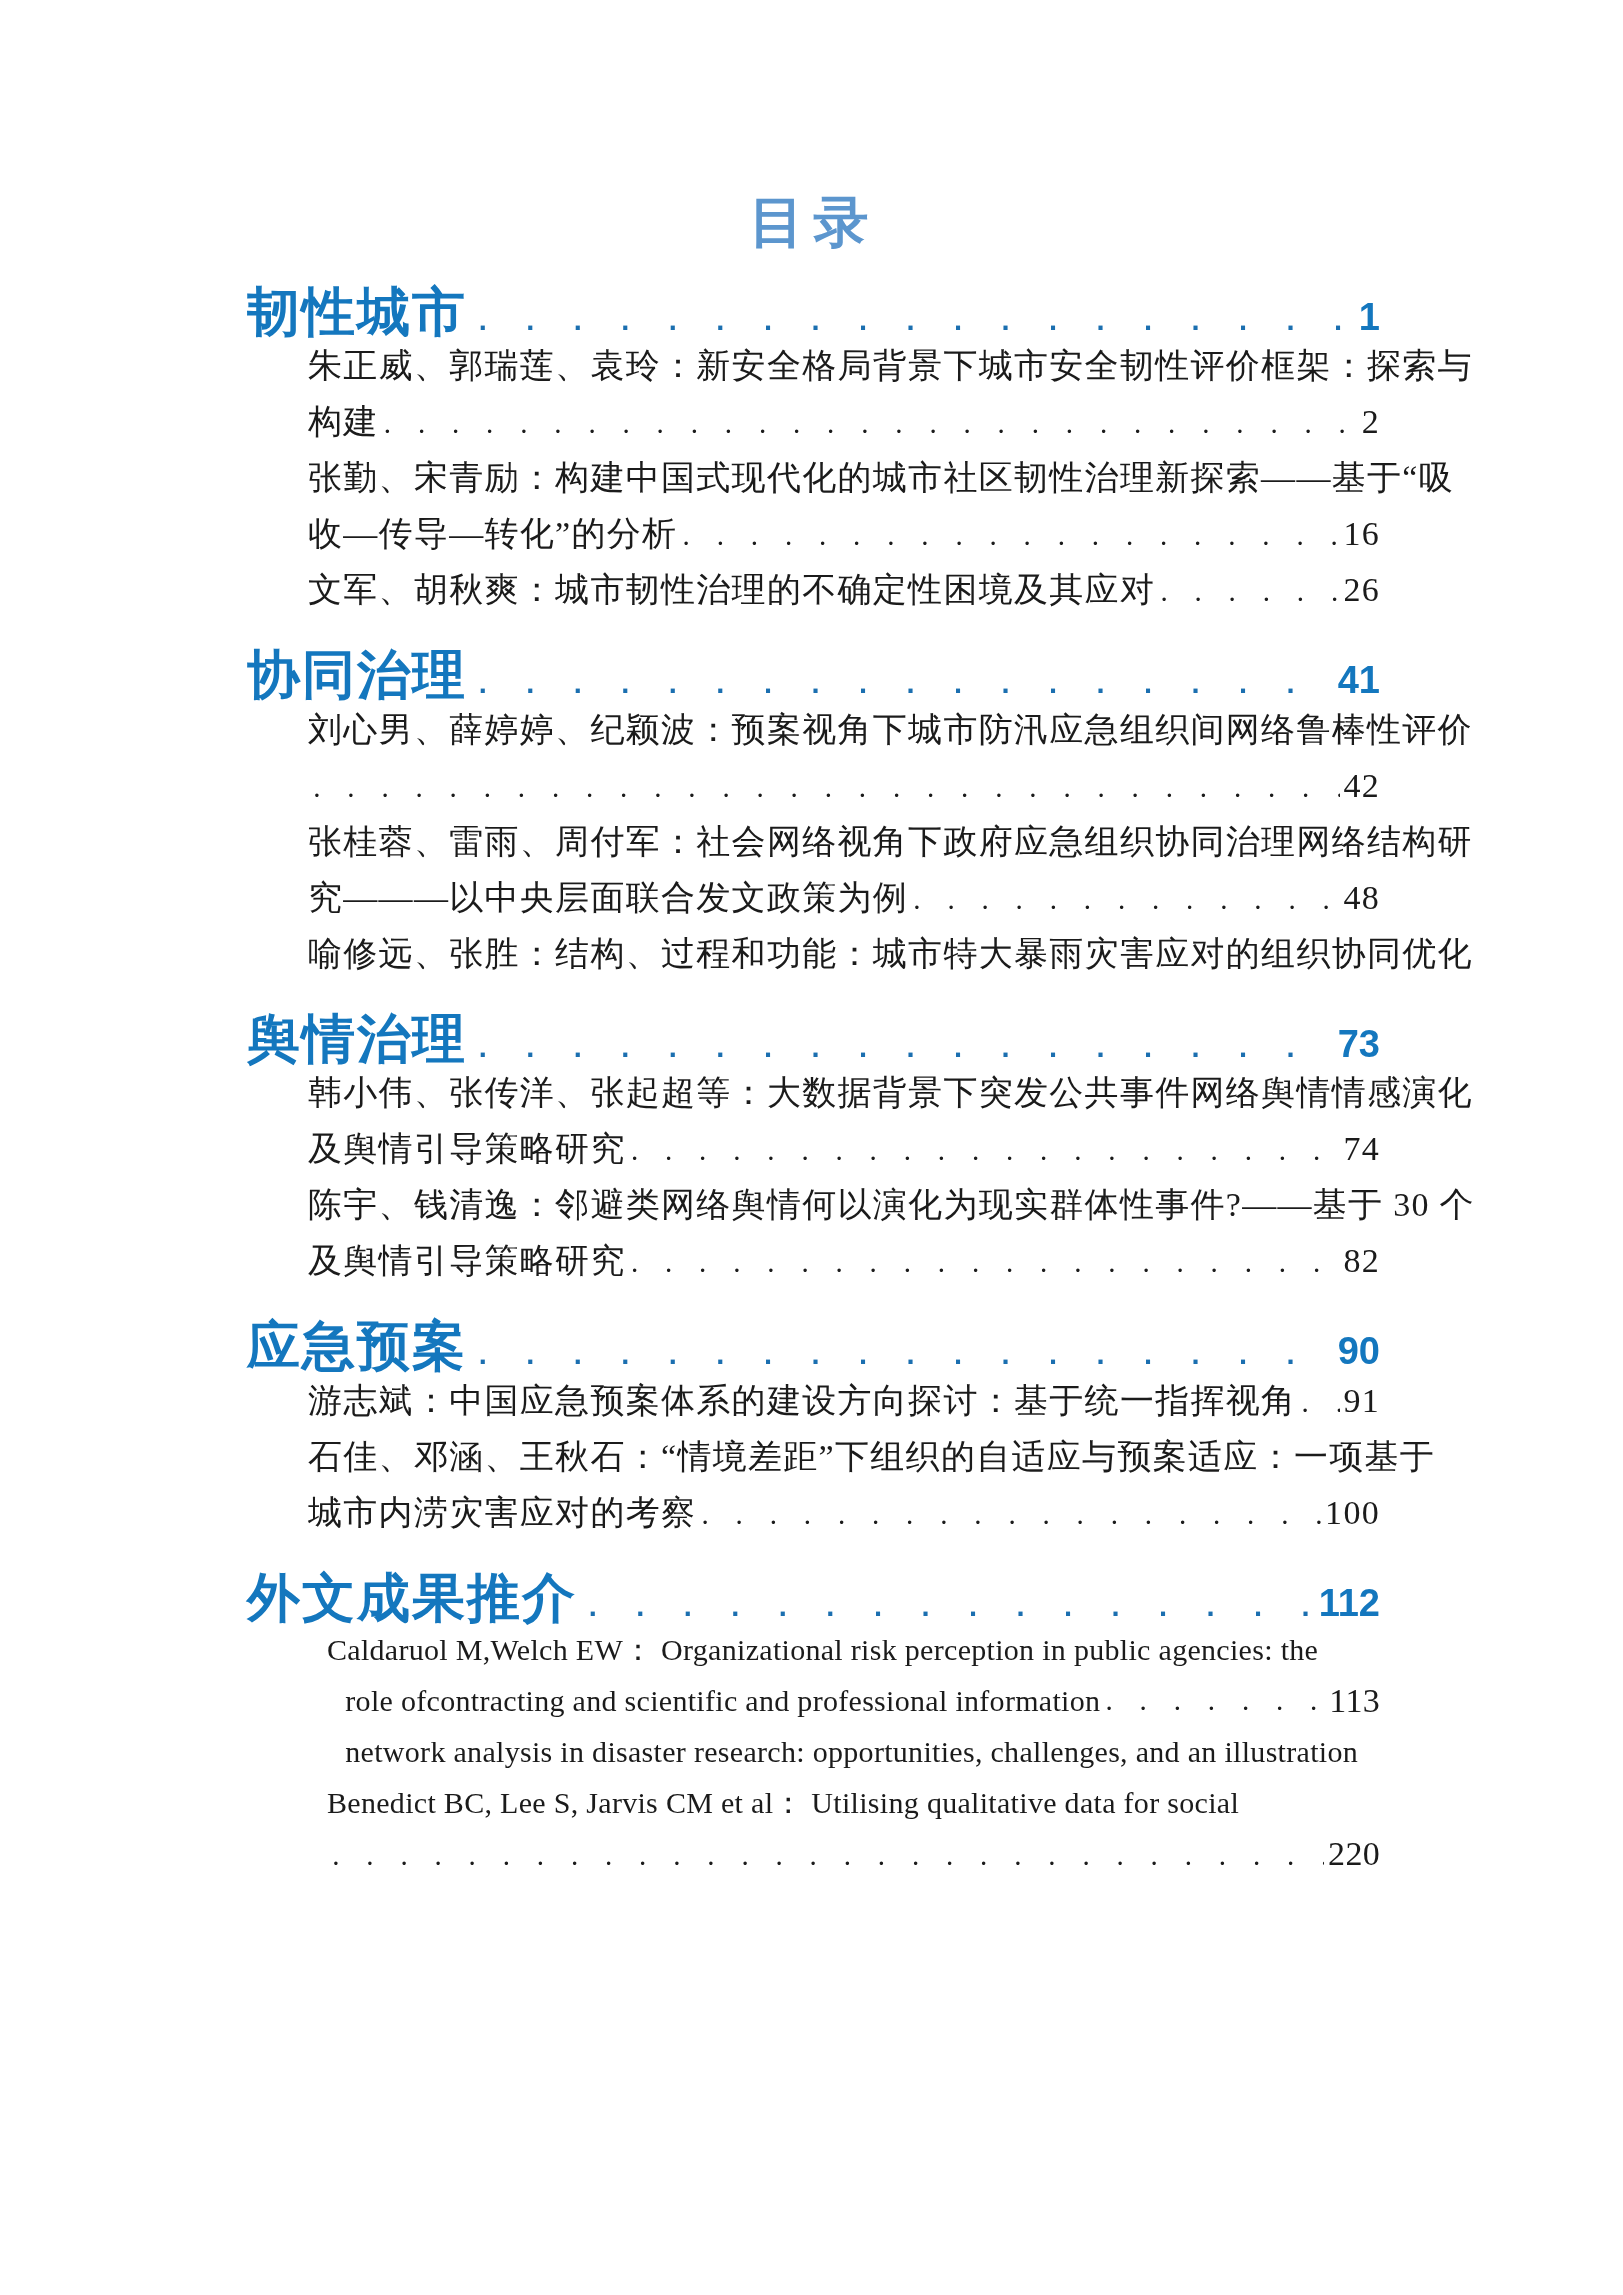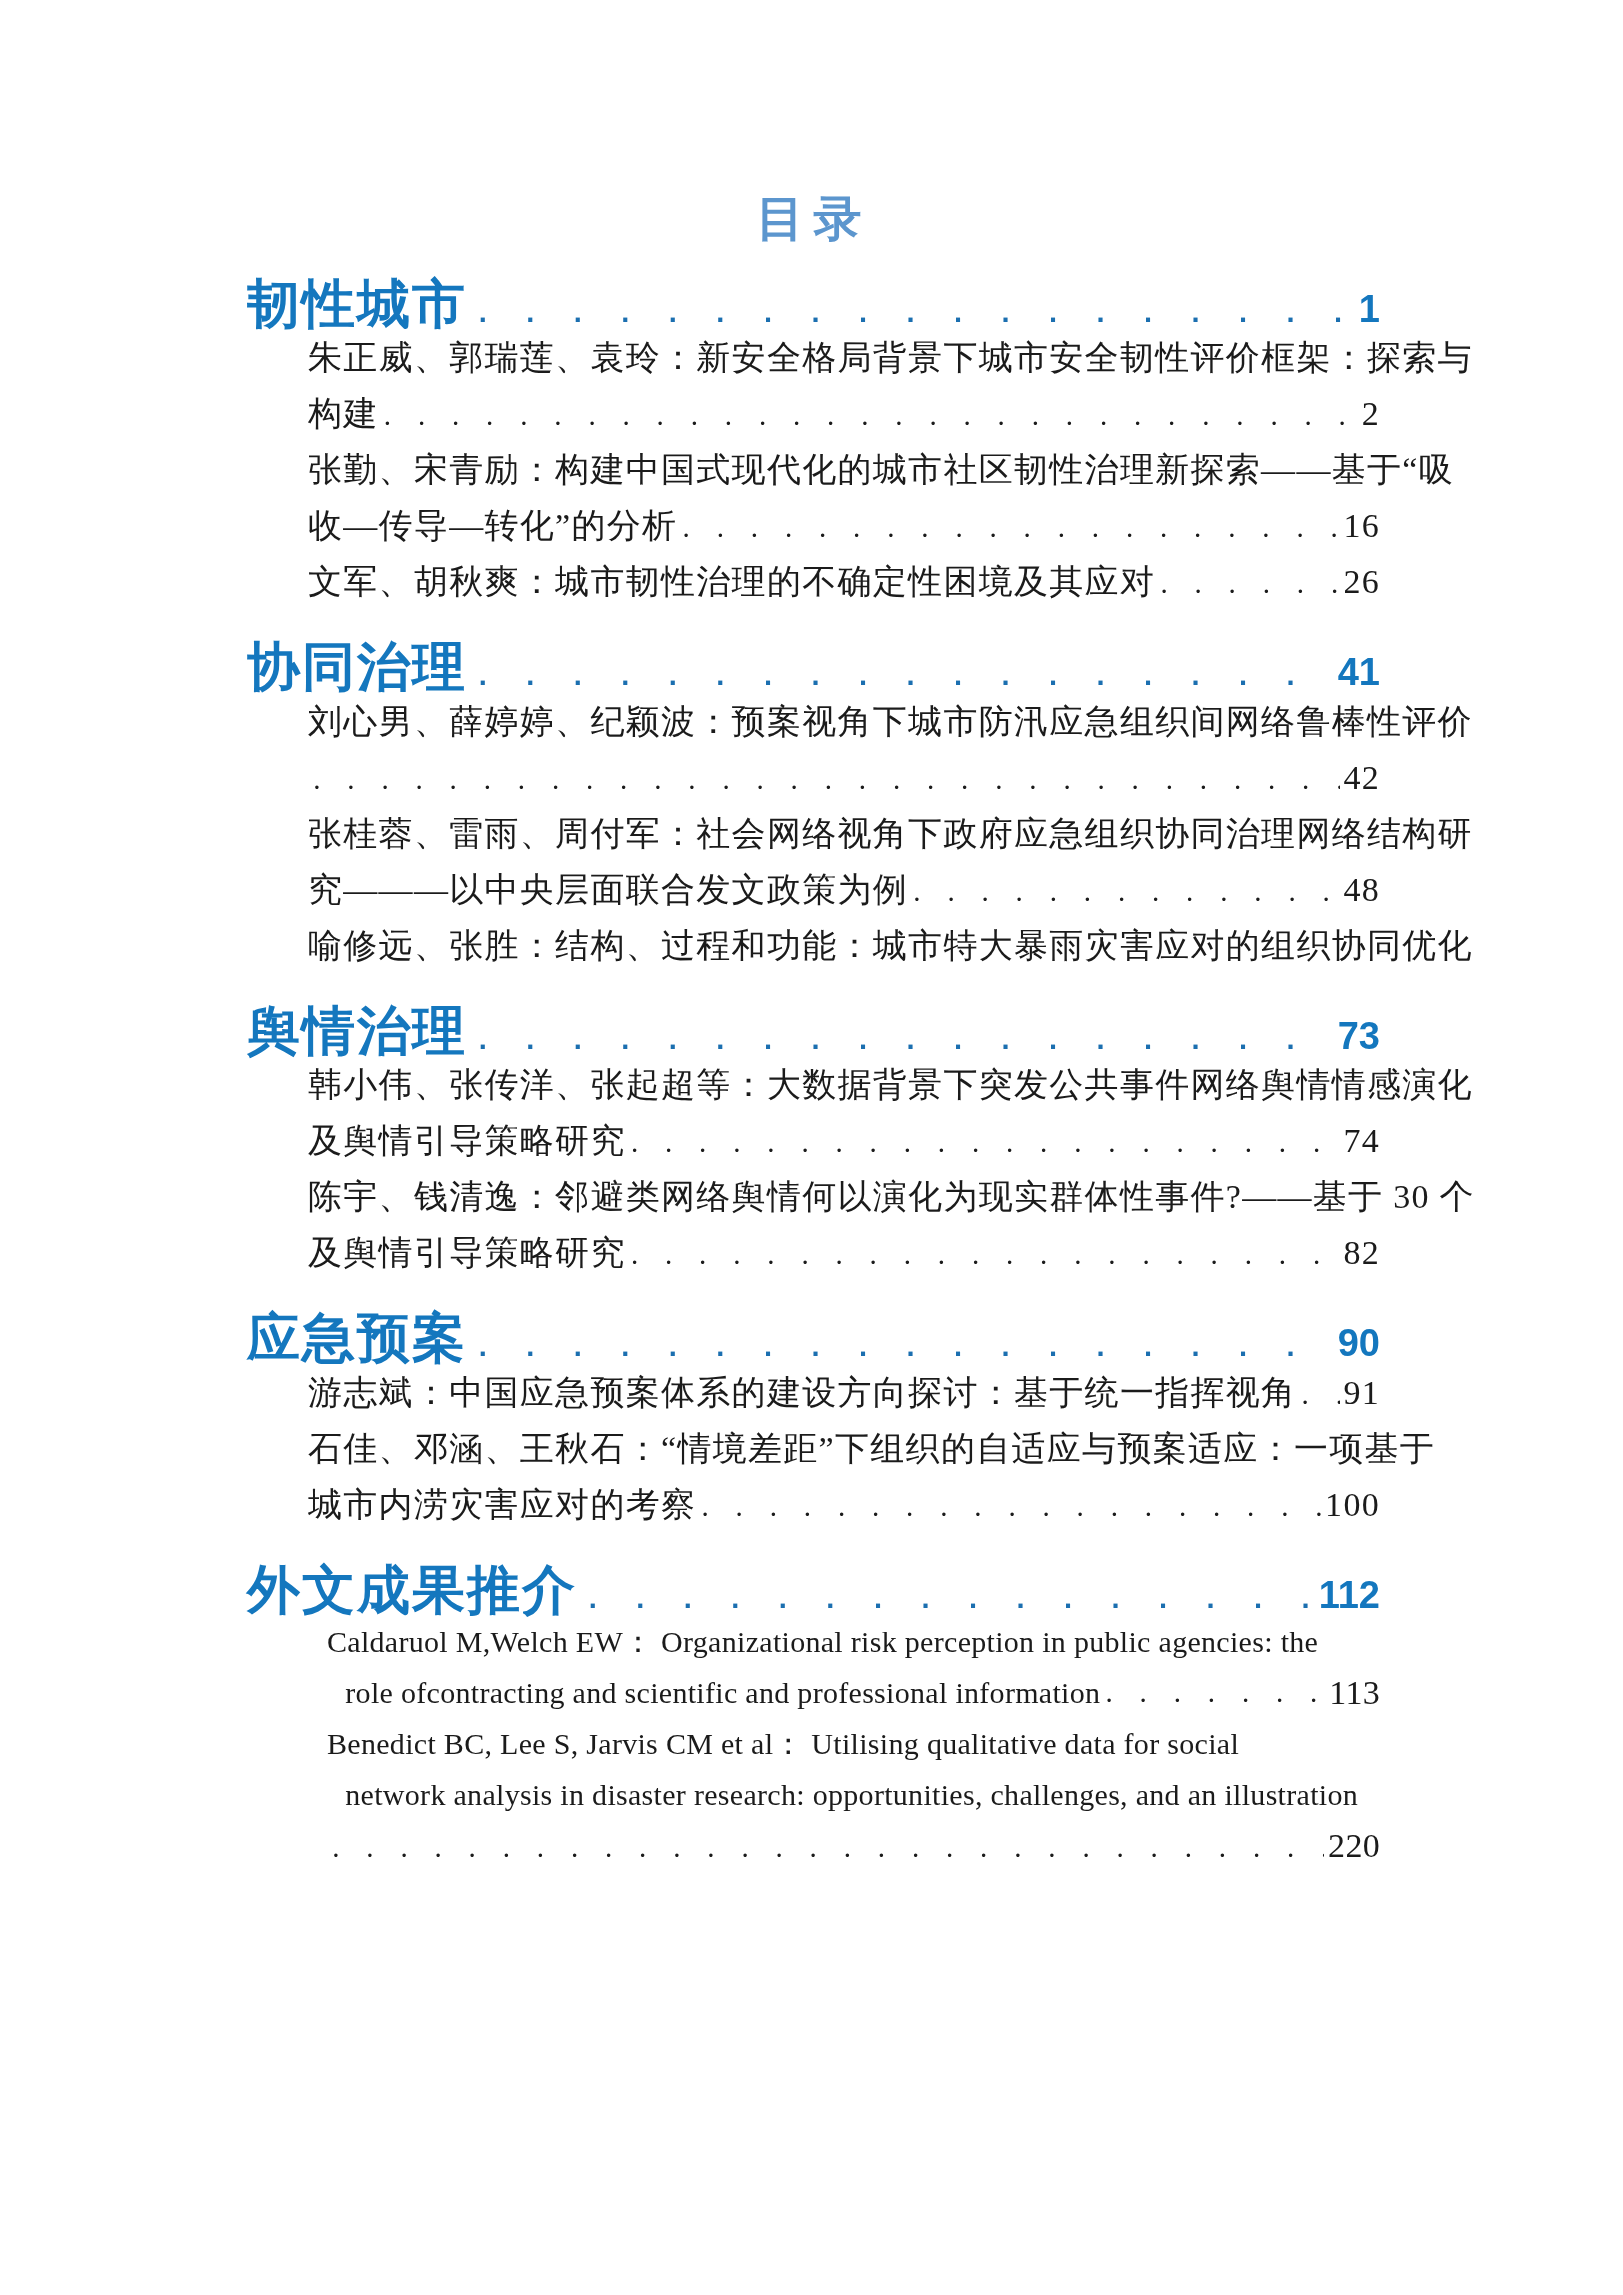--- a/index.html
+++ b/index.html
@@ -11,21 +11,21 @@
     box-sizing: border-box;
     padding: 191px 243px 0 247px;
     font-family: "Liberation Serif", serif;
     color: #1b1b1b;
     overflow: hidden;
   }
   .doc-title {
     text-align: center;
     font-family: "Liberation Sans", sans-serif;
     font-weight: 700;
-    font-size: 48px;
+    font-size: 55px;
     line-height: 1.16;
     color: #5c96ce;
     letter-spacing: 9.2px;
     margin-bottom: 21px;
   }
   .row { display: flex; align-items: baseline; }
   .leader { flex: 1 1 auto; overflow: hidden; white-space: nowrap; min-width: 0; }
   .leader::after {
     content: ". . . . . . . . . . . . . . . . . . . . . . . . . . . . . . . . . . . . . . . . . . . . . . . . . . . . . . . . . . . . . . . . . . . . . . . . . . . . . . . . . . . . . . . . . . . . . . . . . . . .";
   }
@@ -166,22 +166,22 @@
       <span class="leader h-leader"></span>
       <span class="h-page">112</span>
     </div>
     <div class="entries">
       <div class="e-line en">Caldaruol M,Welch EW： Organizational risk perception in public agencies: the</div>
       <div class="row e-row en en-cont">
         <span class="e-text">role ofcontracting and scientific and professional information</span>
         <span class="leader e-leader"></span>
         <span class="e-page">113</span>
       </div>
+      <div class="e-line en en-cont">network analysis in disaster research: opportunities, challenges, and an illustration</div>
       <div class="e-line en">Benedict BC, Lee S, Jarvis CM et al： Utilising qualitative data for social</div>
-      <div class="e-line en en-cont">network analysis in disaster research: opportunities, challenges, and an illustration</div>
       <div class="row e-row en">
         <span class="e-text"></span>
         <span class="leader e-leader"></span>
         <span class="e-page">220</span>
       </div>
     </div>
   </div>
 
 </div>
 

